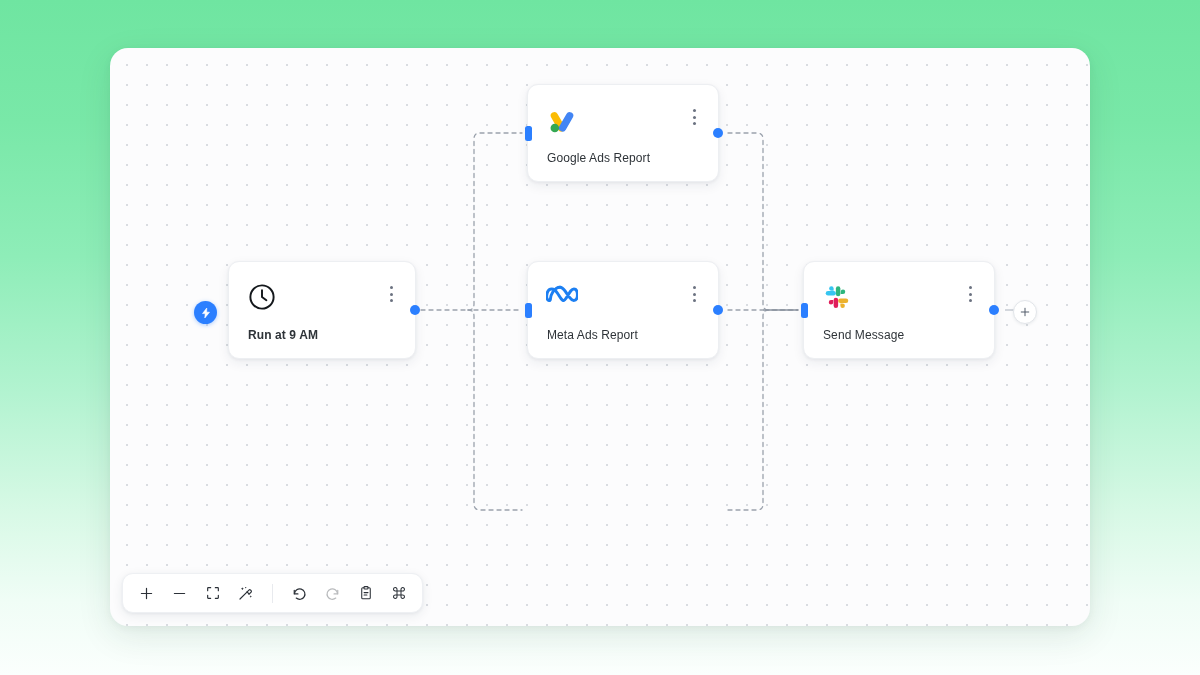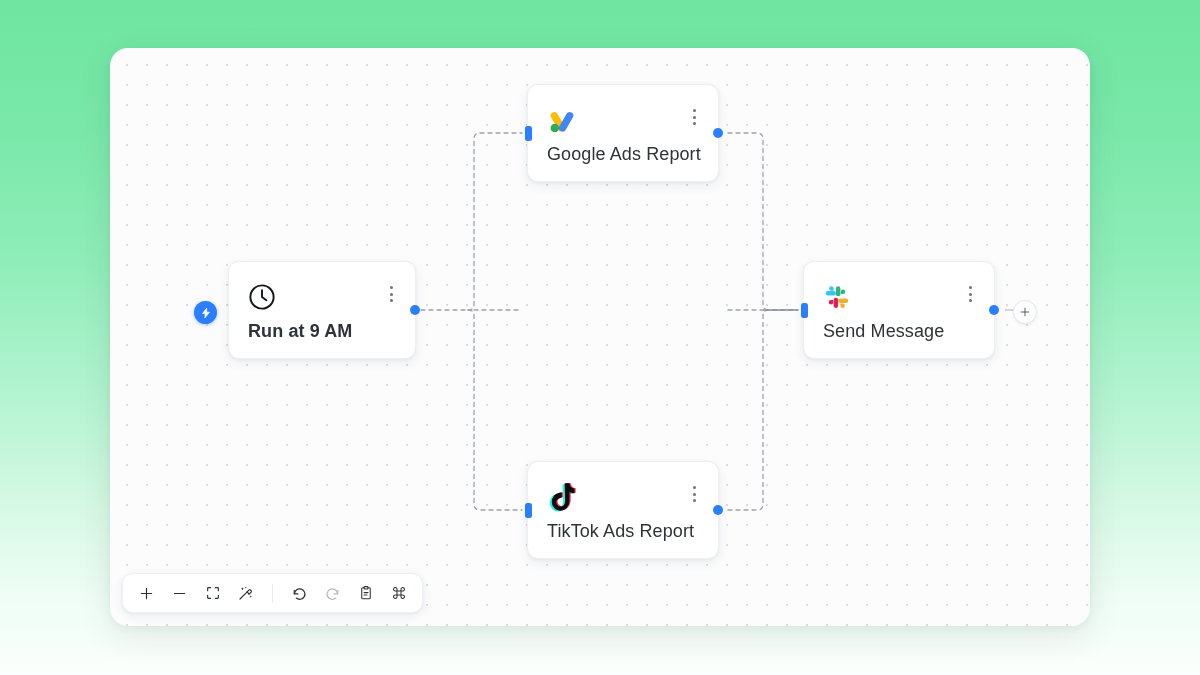--- a/index.html
+++ b/index.html
@@ -75,21 +75,21 @@
     left: 18px;
     top: 20px;
     width: 32px;
     height: 32px;
   }
 
   .node-label {
     position: absolute;
     left: 19px;
     bottom: 16px;
-    font-size: 18px;
+    font-size: 12px;
     color: #2E3338;
     letter-spacing: 0.1px;
     white-space: nowrap;
   }
 
   .kebab {
     position: absolute;
     right: 16px;
     top: 24px;
     width: 16px;
@@ -261,52 +261,45 @@
       <div class="kebab">
         <i></i>
         <i></i>
         <i></i>
       </div>
       <div class="node-label">Google Ads Report</div>
       <div class="port-in"></div>
       <div class="port-out"></div>
     </div>
 
-
-    <div class="node" style="left:417px; top:413px; width:192px; height:98px;">
+    <div class="node" style="left:417px; top:213px; width:192px; height:98px;">
       <div class="node-icon">
-        <svg width="30" height="32" viewBox="0 0 44 48">
-          <g>
-            <path d="M27.5 2 h7.1 c0.6 4.6 3.2 7.5 7.6 7.8 v7.1
-                     c-2.6 0.25 -4.9 -0.6 -7.5 -2.2 v12.6
-                     c0 16 -17.5 21 -24.5 9.5 -4.5 -7.4 -1.7 -20.4 12.9 -20.9
-                     v7.5 c-1.1 0.18 -2.3 0.46 -3.4 0.83
-                     -3.2 1.1 -5.1 3.2 -4.6 6.9 1 7.1 14 9.2 12.9 -4.7 z" fill="#25F4EE" transform="translate(-3.2,1.2)"></path>
-            <path d="M27.5 2 h7.1 c0.6 4.6 3.2 7.5 7.6 7.8 v7.1
-                     c-2.6 0.25 -4.9 -0.6 -7.5 -2.2 v12.6
-                     c0 16 -17.5 21 -24.5 9.5 -4.5 -7.4 -1.7 -20.4 12.9 -20.9
-                     v7.5 c-1.1 0.18 -2.3 0.46 -3.4 0.83
-                     -3.2 1.1 -5.1 3.2 -4.6 6.9 1 7.1 14 9.2 12.9 -4.7 z" fill="#FE2C55" transform="translate(1.8,-0.6)"></path>
-            <path d="M27.5 2 h7.1 c0.6 4.6 3.2 7.5 7.6 7.8 v7.1
-                     c-2.6 0.25 -4.9 -0.6 -7.5 -2.2 v12.6
-                     c0 16 -17.5 21 -24.5 9.5 -4.5 -7.4 -1.7 -20.4 12.9 -20.9
-                     v7.5 c-1.1 0.18 -2.3 0.46 -3.4 0.83
-                     -3.2 1.1 -5.1 3.2 -4.6 6.9 1 7.1 14 9.2 12.9 -4.7 z" fill="#0B0B0B"></path>
-          </g>
+        <svg width="32" height="26" viewBox="0 0 40 26">
+          <path d="M4.2 19.8 C1.6 19.8 0.6 16.9 0.9 13.6 C1.3 9.1 3.6 5.4 7.3 5.4
+                   C10.6 5.4 12.7 8.2 14.8 11.4 C16.3 13.7 17.6 15.9 19.2 18.0
+                   C19.9 18.9 20.7 19.8 21.8 19.8" fill="none" stroke="#1C7FF2" stroke-width="3.7" stroke-linecap="round" stroke-linejoin="round"></path>
+          <path d="M21.8 19.8 C23.1 19.8 24.0 18.7 25.4 16.6
+                   C27.0 14.2 29.1 10.4 30.9 8.0 C32.5 5.9 33.6 5.4 34.9 5.4
+                   C37.9 5.4 39.3 9.1 39.3 13.0 C39.3 17.0 37.6 19.8 34.6 19.8
+                   C32.8 19.8 31.4 18.7 29.4 16.0 C27.7 13.7 25.7 10.6 24.2 8.4
+                   C22.1 5.3 20.5 3.2 17.5 3.2" fill="none" stroke="#1C7FF2" stroke-width="3.7" stroke-linecap="round" stroke-linejoin="round"></path>
+          <path d="M17.5 3.2 C13.6 3.2 10.6 5.9 8.5 9.3
+                   C6.8 12.1 5.6 15.3 5.6 17.3 C5.6 18.9 5.2 19.8 4.2 19.8" fill="none" stroke="#1C7FF2" stroke-width="3.7" stroke-linecap="round" stroke-linejoin="round"></path>
         </svg>
       </div>
       <div class="kebab">
         <i></i>
         <i></i>
         <i></i>
       </div>
-      <div class="node-label">TikTok Ads Report</div>
+      <div class="node-label">Meta Ads Report</div>
       <div class="port-in"></div>
       <div class="port-out"></div>
     </div>
+
 
     <div class="node" style="left:693px; top:213px; width:192px; height:98px;">
       <div class="node-icon">
         <svg width="30" height="30" viewBox="0 0 48 48">
 
           <path d="M33.6 19.2 a3.6 3.6 0 0 0 3.6 -3.6 a3.6 3.6 0 0 0 -7.2 0 v3.6 z" fill="#2EB67D"></path>
           <path d="M29.4 19.2 a3.6 3.6 0 0 1 -3.6 3.6 a3.6 3.6 0 0 1 -3.6 -3.6
                    v-9 a3.6 3.6 0 0 1 7.2 0 z" fill="#2EB67D"></path>
 
           <path d="M18.6 10.2 a3.6 3.6 0 0 0 -3.6 -3.6 a3.6 3.6 0 0 0 0 7.2 h3.6 z" fill="#36C5F0"></path>

